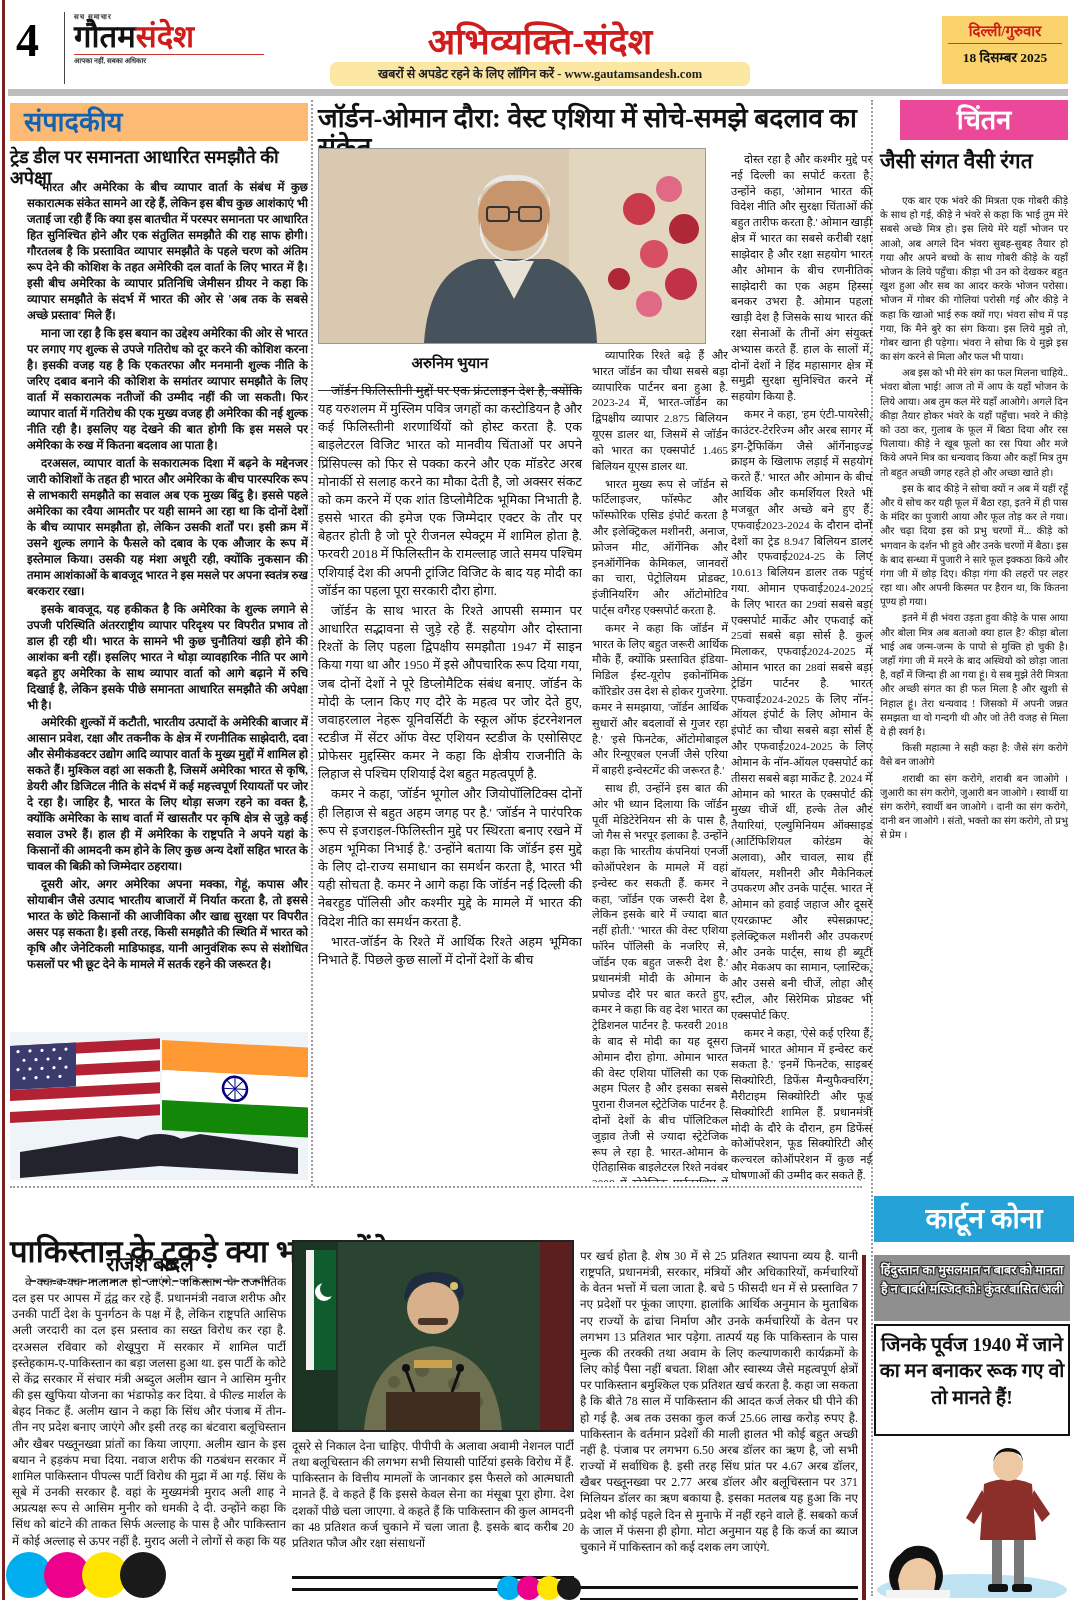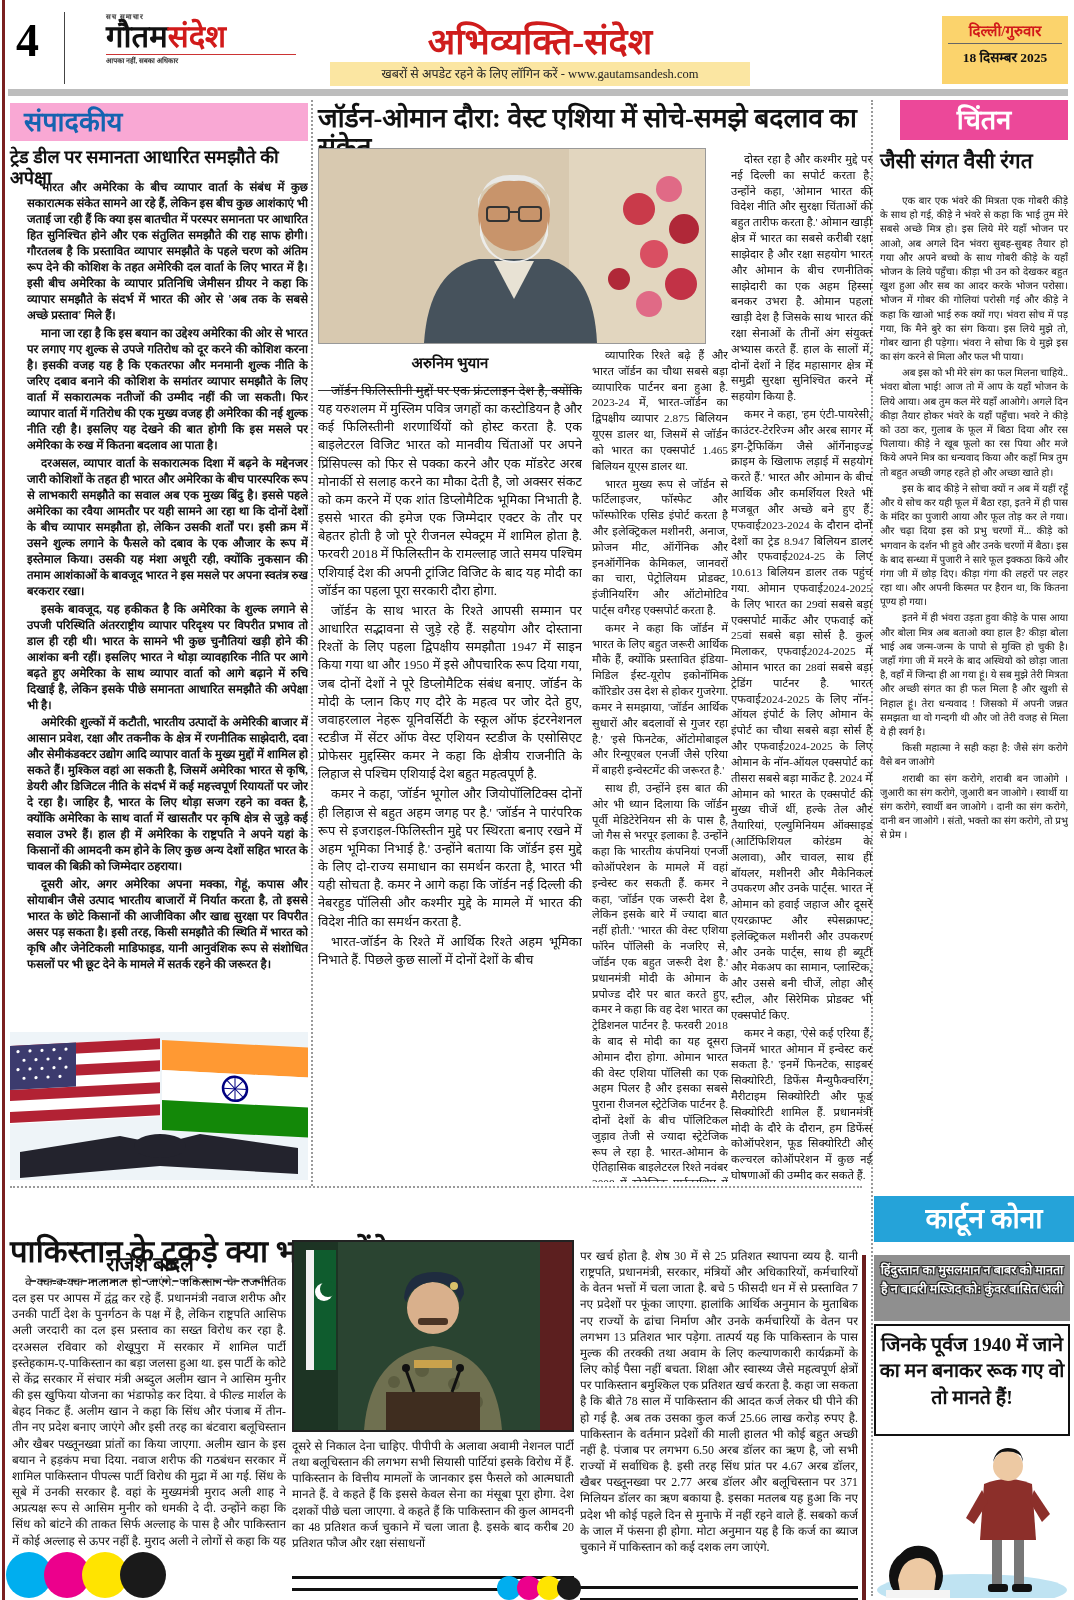--- a/index.html
+++ b/index.html
@@ -3,38 +3,38 @@
 <meta charset="utf-8">
 <style>
   html,body{margin:0;padding:0;background:#e8e8e4;}
   .page{position:relative;width:1074px;height:1600px;background:#ffffff;overflow:hidden;
         font-family:"Liberation Serif",serif;color:#111;}
   .abs{position:absolute;}
   .leftbar{left:2px;top:0;width:3px;height:1600px;background:#7a2020;}
   
   .pagenum{left:16px;top:14px;font-size:46px;font-weight:bold;color:#000;}
   .head-vline{left:64px;top:12px;width:1px;height:72px;background:#444;}
-  .masthead{left:74px;top:12px;width:190px;margin-left:32px;}
+  .masthead{left:74px;top:12px;width:190px;}
   .m-tag{font-size:7px;letter-spacing:1px;color:#333;font-weight:bold;}
   .m-main{font-size:31px;font-weight:bold;line-height:1.05;}
   .m-main .red{color:#d11a1a;}
   .m-tag2{font-size:7px;color:#333;border-top:1px solid #c33;padding-top:1px;font-weight:bold;}
   .center-title{left:330px;top:16px;width:420px;text-align:center;font-size:36px;font-weight:bold;color:#cf1c1c;}
   .sub-strip{left:330px;top:62px;width:420px;height:24px;background:#fbe6a2;text-align:center;
-             font-size:12.5px;font-weight:normal;color:#222;line-height:24px;}
+             font-size:12.5px;font-weight:bold;color:#222;line-height:24px;border-radius:7px;}
   .date-box{left:942px;top:16px;width:126px;height:68px;background:#fbd36c;text-align:center;padding-top:4px;box-sizing:border-box;}
   .date-box .ed{color:#d11a1a;font-weight:bold;font-size:15px;border-bottom:1.5px solid #666;padding-bottom:3px;margin:0 6px;}
   .date-box .dt{font-weight:bold;font-size:13.5px;padding-top:4px;}
   .grayband{left:8px;top:89px;width:1060px;height:7px;background:#bdbdbd;}
   
   .vdot1{left:311px;top:100px;width:0;height:1086px;border-left:2px dotted #9a9a9a;}
   .vdot2{left:871px;top:100px;width:0;height:1496px;border-left:2px dotted #9a9a9a;}
   .hdot{left:10px;top:1186px;width:852px;height:0;border-top:2px dotted #9a9a9a;}
   
-  .ed-label{left:10px;top:103px;width:298px;height:38px;background:#f9a8d4;}
+  .ed-label{left:10px;top:103px;width:298px;height:38px;background:#fdba74;}
   .ed-label span{font-size:27px;font-weight:bold;color:#1563b0;padding-left:14px;line-height:38px;}
   .ed-headline{left:10px;top:147px;width:298px;font-size:18px;font-weight:bold;line-height:1.15;}
   .ed-body{left:10px;top:180px;width:298px;height:848px;overflow:hidden;font-size:11.6px;line-height:1.38;text-align:justify;}
   .ed-body p{margin:0 0 2px 17px;text-indent:14px;font-weight:bold;}
   .flagimg{left:10px;top:1032px;width:298px;height:148px;}
   
   .ma-headline{left:318px;top:104px;width:552px;font-size:26.5px;font-weight:bold;line-height:1.1;}
   .ma-photo{left:318px;top:148px;width:388px;height:196px;border:1px solid #999;box-sizing:border-box;}
   .ma-byline{left:318px;top:352px;width:264px;text-align:center;font-weight:bold;font-size:15px;
              border-bottom:1.5px solid #333;padding-bottom:18px;}

